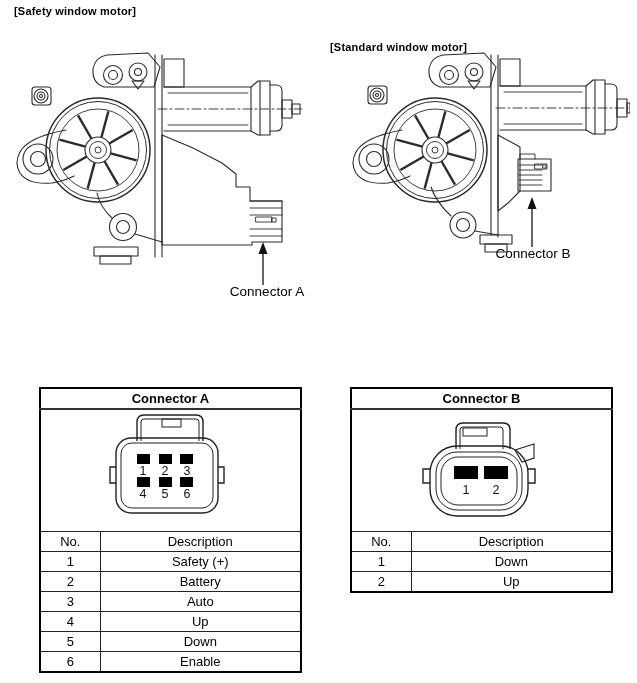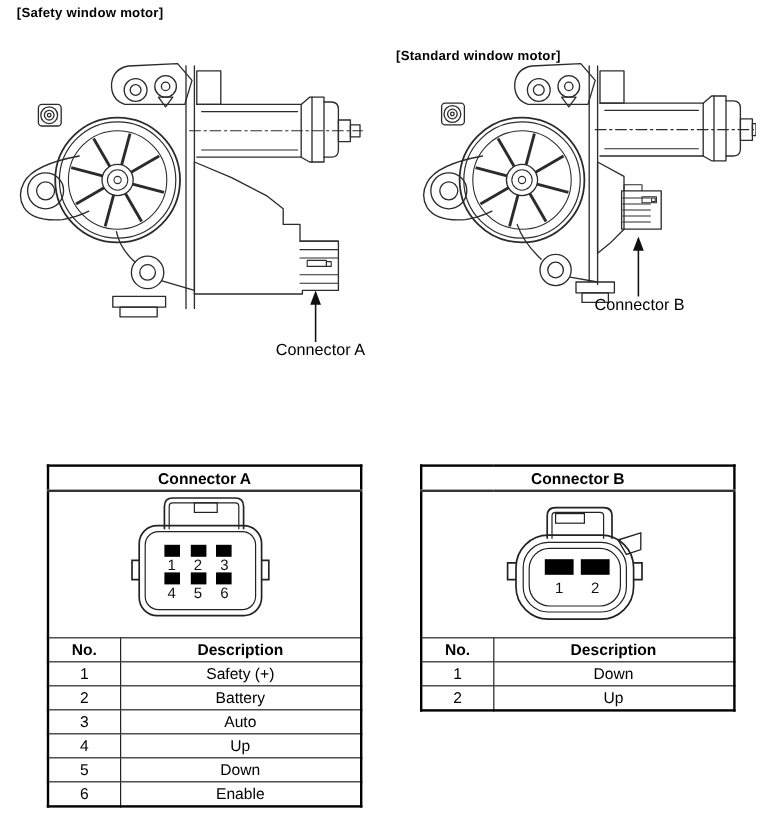--- a/index.html
+++ b/index.html
@@ -33,21 +33,21 @@
     font-size:13px;
     height:19px;
     line-height:19px;
   }
   .title-cell{
     font-weight:bold;
     font-size:13.5px;
     border-bottom:2px solid #333 !important;
   }
   .diagram-cell{height:118px;}
-  table.pin-table th{font-weight:bold;margin-left:46px;}
+  table.pin-table th{font-weight:normal;margin-left:46px;}
 </style>
 </head>
 <body>
 
 <div class="abs fig-title" style="left:14px;top:5px;width:300px;">[Safety window motor]</div>
 <div class="abs fig-title" style="left:330px;top:5px;width:300px;margin-top:36px;">[Standard window motor]</div>
 
 <svg class="abs" style="left:8px;top:45px;" width="300" height="258" viewBox="0 0 300 258">
   <g fill="none" stroke="#2b2b2b" stroke-width="1.1" stroke-linejoin="round" stroke-linecap="round">
 

